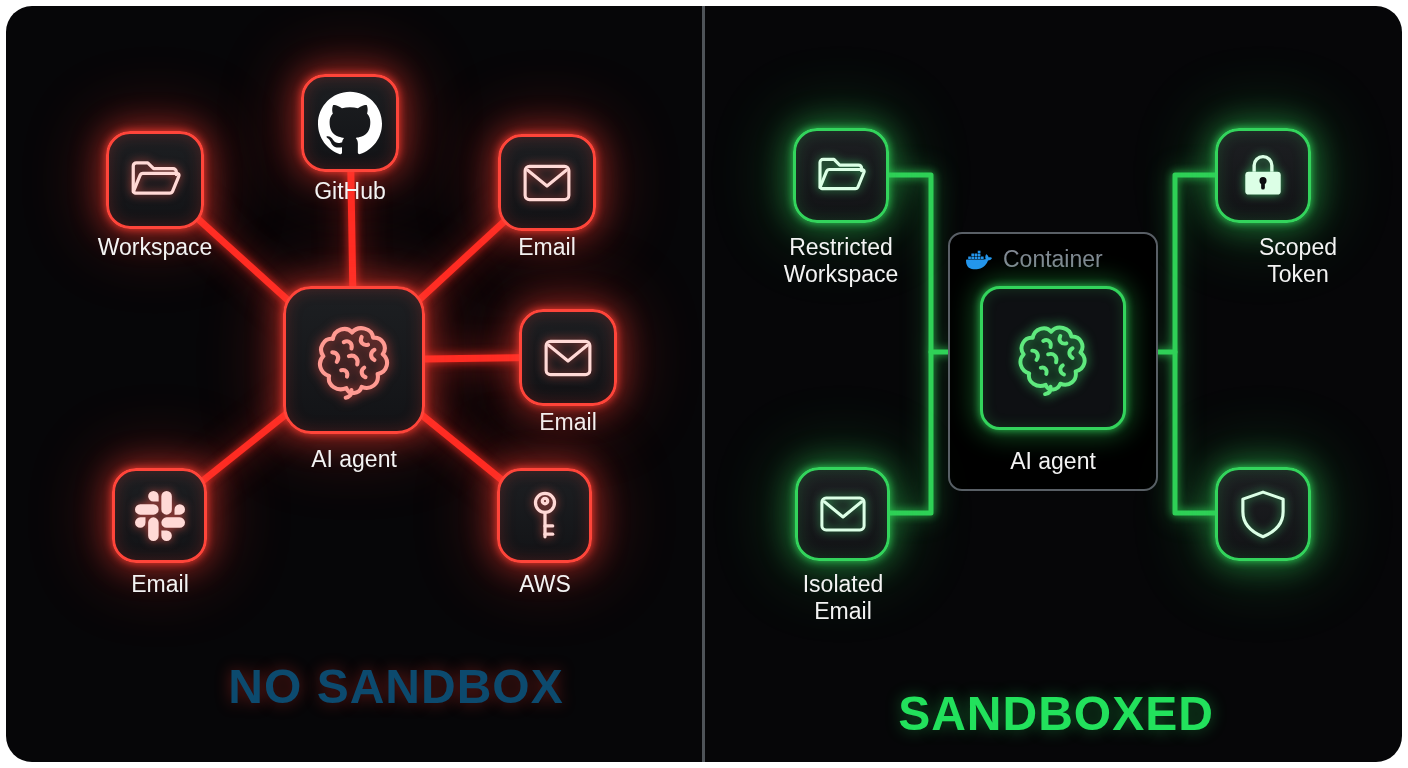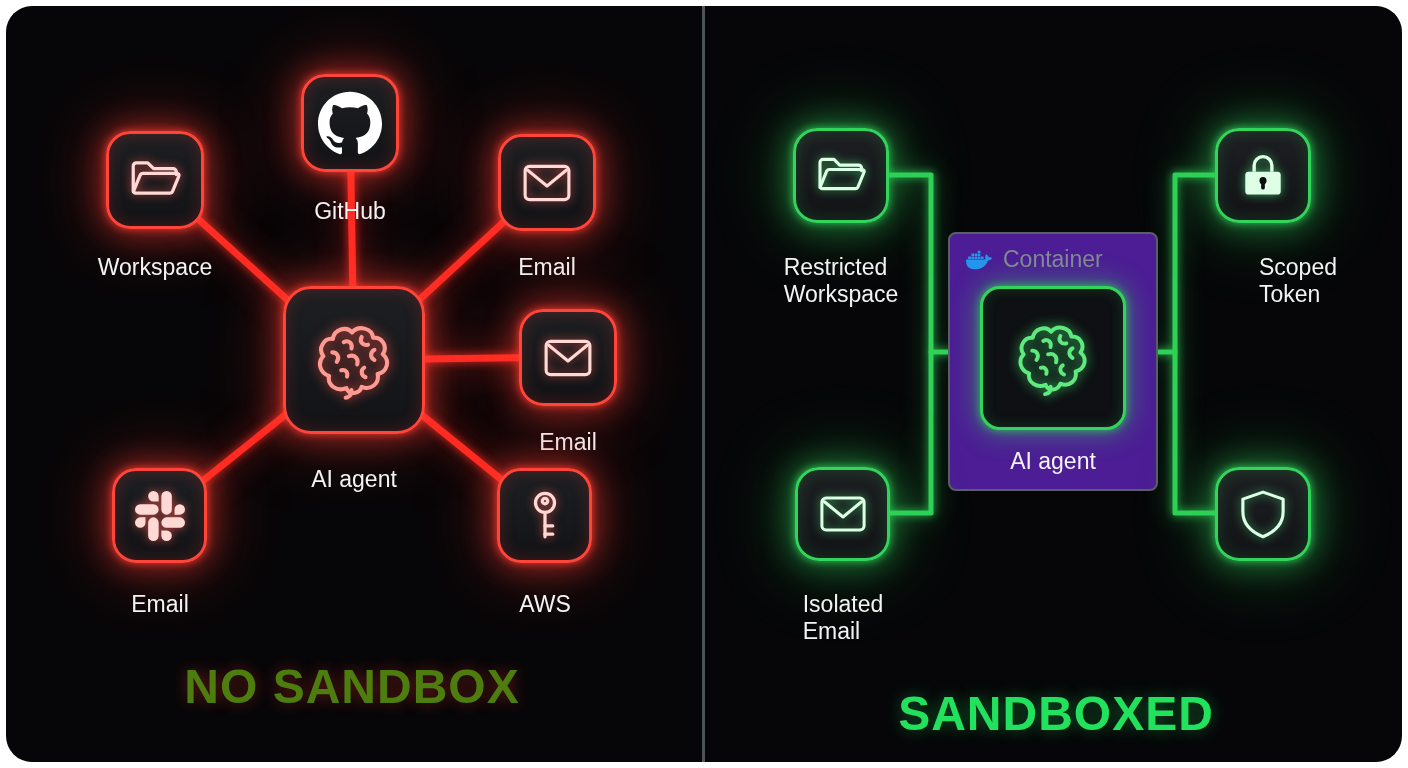--- a/index.html
+++ b/index.html
@@ -14,27 +14,27 @@
         background:linear-gradient(180deg,#1d1f22,#121316);border-radius:24px;box-sizing:border-box;}
   .node.red{border:3px solid #ff453a;
         box-shadow:0 0 9px rgba(255,59,48,.9),0 0 30px 6px rgba(255,59,48,.45),0 0 70px 16px rgba(255,59,48,.22),inset 0 0 16px rgba(255,59,48,.22);}
   .node.green{border:3px solid #33d45c;
         box-shadow:0 0 9px rgba(48,209,88,.9),0 0 30px 6px rgba(48,209,88,.42),0 0 70px 16px rgba(48,209,88,.2),inset 0 0 16px rgba(48,209,88,.2);}
   .icon{display:flex;align-items:center;justify-content:center;}
   .icon.red-stroke{color:#ffd9d6;filter:drop-shadow(0 0 5px rgba(255,90,80,.7));}
   .icon.green-stroke{color:#dcffe6;filter:drop-shadow(0 0 5px rgba(70,230,120,.7));}
   .icon.brain-red{color:#ff9a92;filter:drop-shadow(0 0 6px rgba(255,80,70,.85));}
   .icon.brain-green{color:#5fe97e;filter:drop-shadow(0 0 6px rgba(60,230,110,.85));}
-  .label{position:absolute;color:#f3f3f3;font-size:23px;line-height:27px;text-align:left;
-         transform:translateX(-50%);white-space:nowrap;margin-top:20px;}
+  .label{position:absolute;color:#f3f3f3;font-size:23px;line-height:27px;text-align:center;
+         transform:translateX(-50%);white-space:nowrap;}
   .title{position:absolute;transform:translateX(-50%);font-size:48px;font-weight:700;letter-spacing:1px;white-space:nowrap;}
-  .title.red{color:#4d7c0f;text-shadow:0 0 16px rgba(242,56,43,.4);}
+  .title.red{color:#0c4a6e;text-shadow:0 0 16px rgba(242,56,43,.4);margin-left:44px;}
   .title.green{color:#22e15c;text-shadow:0 0 16px rgba(34,225,92,.4);}
   .container-box{position:absolute;left:948px;top:232px;width:210px;height:259px;box-sizing:border-box;
-         border:2px solid #595f66;border-radius:8px;background:#4c1d95;}
+         border:2px solid #595f66;border-radius:14px;background:#000000;}
   .container-header{display:flex;align-items:center;gap:9px;margin:12px 0 0 14px;color:#818993;font-size:23px;}
   .agent-inner{position:absolute;left:30px;top:52px;width:146px;height:144px;box-sizing:border-box;
          display:flex;align-items:center;justify-content:center;background:#0e1013;border:3px solid #33d45c;border-radius:20px;
          box-shadow:0 0 9px rgba(48,209,88,.85),0 0 26px 5px rgba(48,209,88,.4),inset 0 0 14px rgba(48,209,88,.2);}
   .container-label{position:absolute;left:50%;top:214px;transform:translateX(-50%);color:#f3f3f3;font-size:23px;}
 </style>
 </head>
 <body>
 
 <svg width="0" height="0" style="position:absolute" aria-hidden="true">

